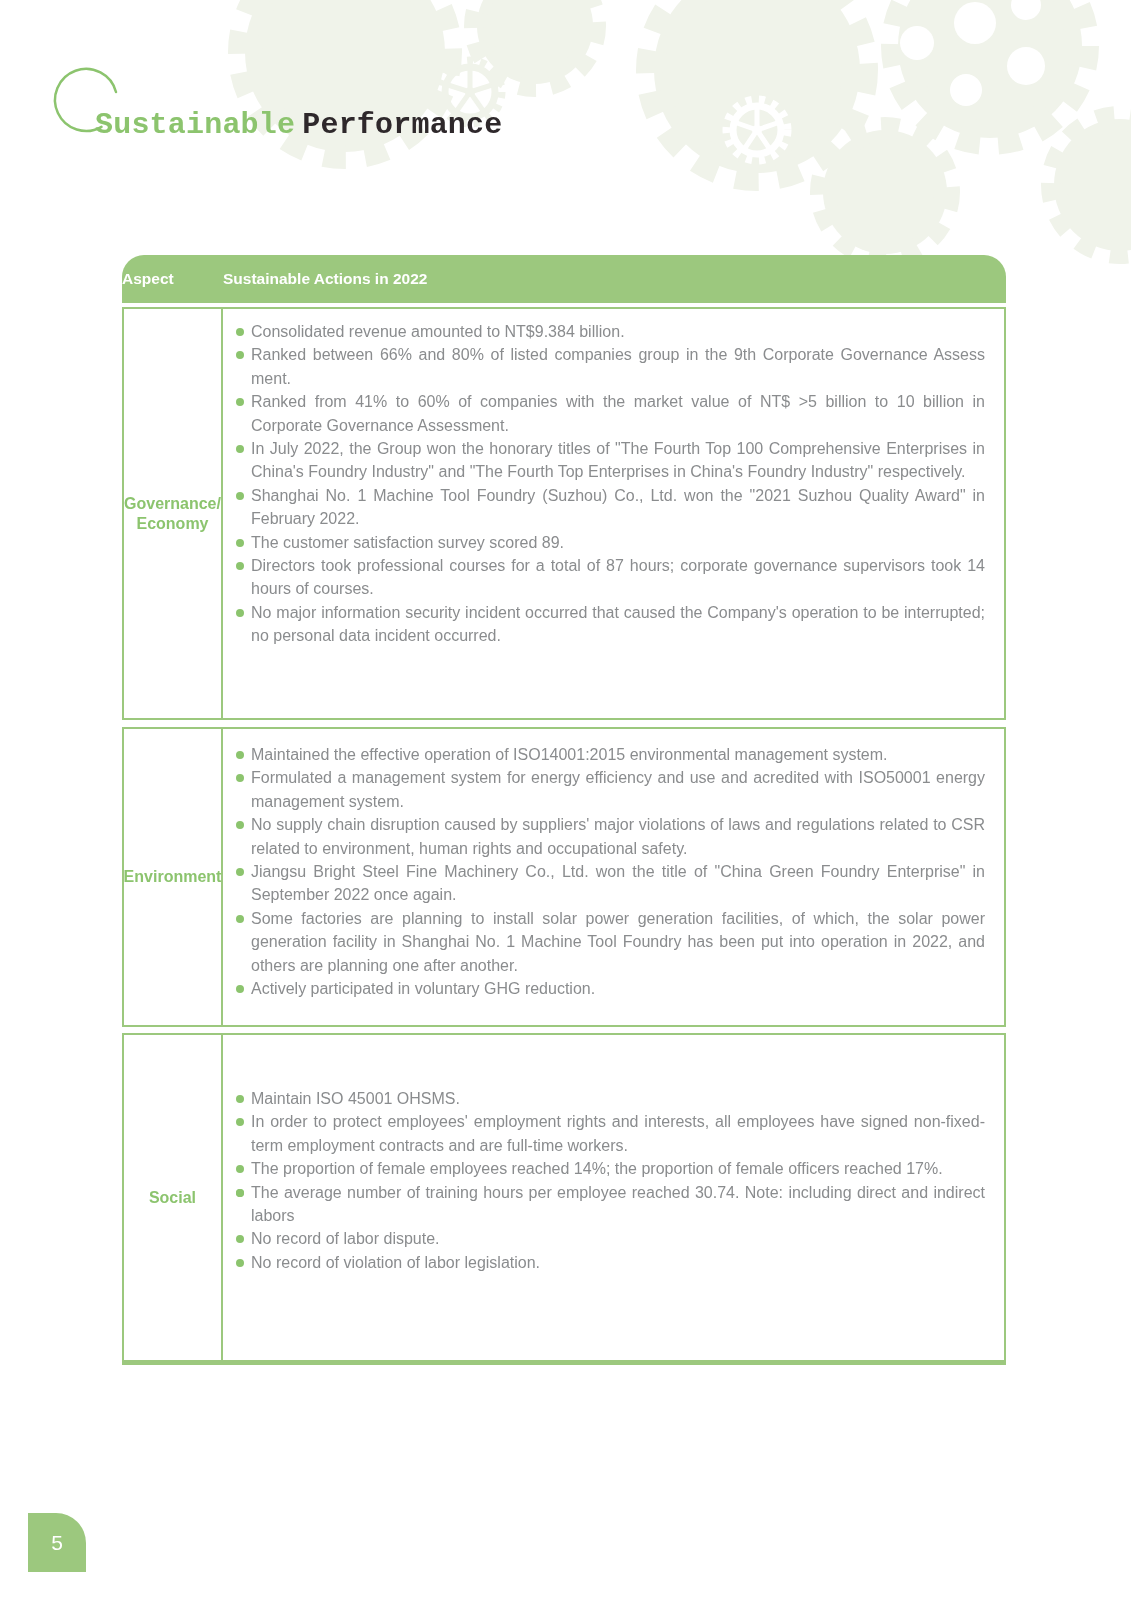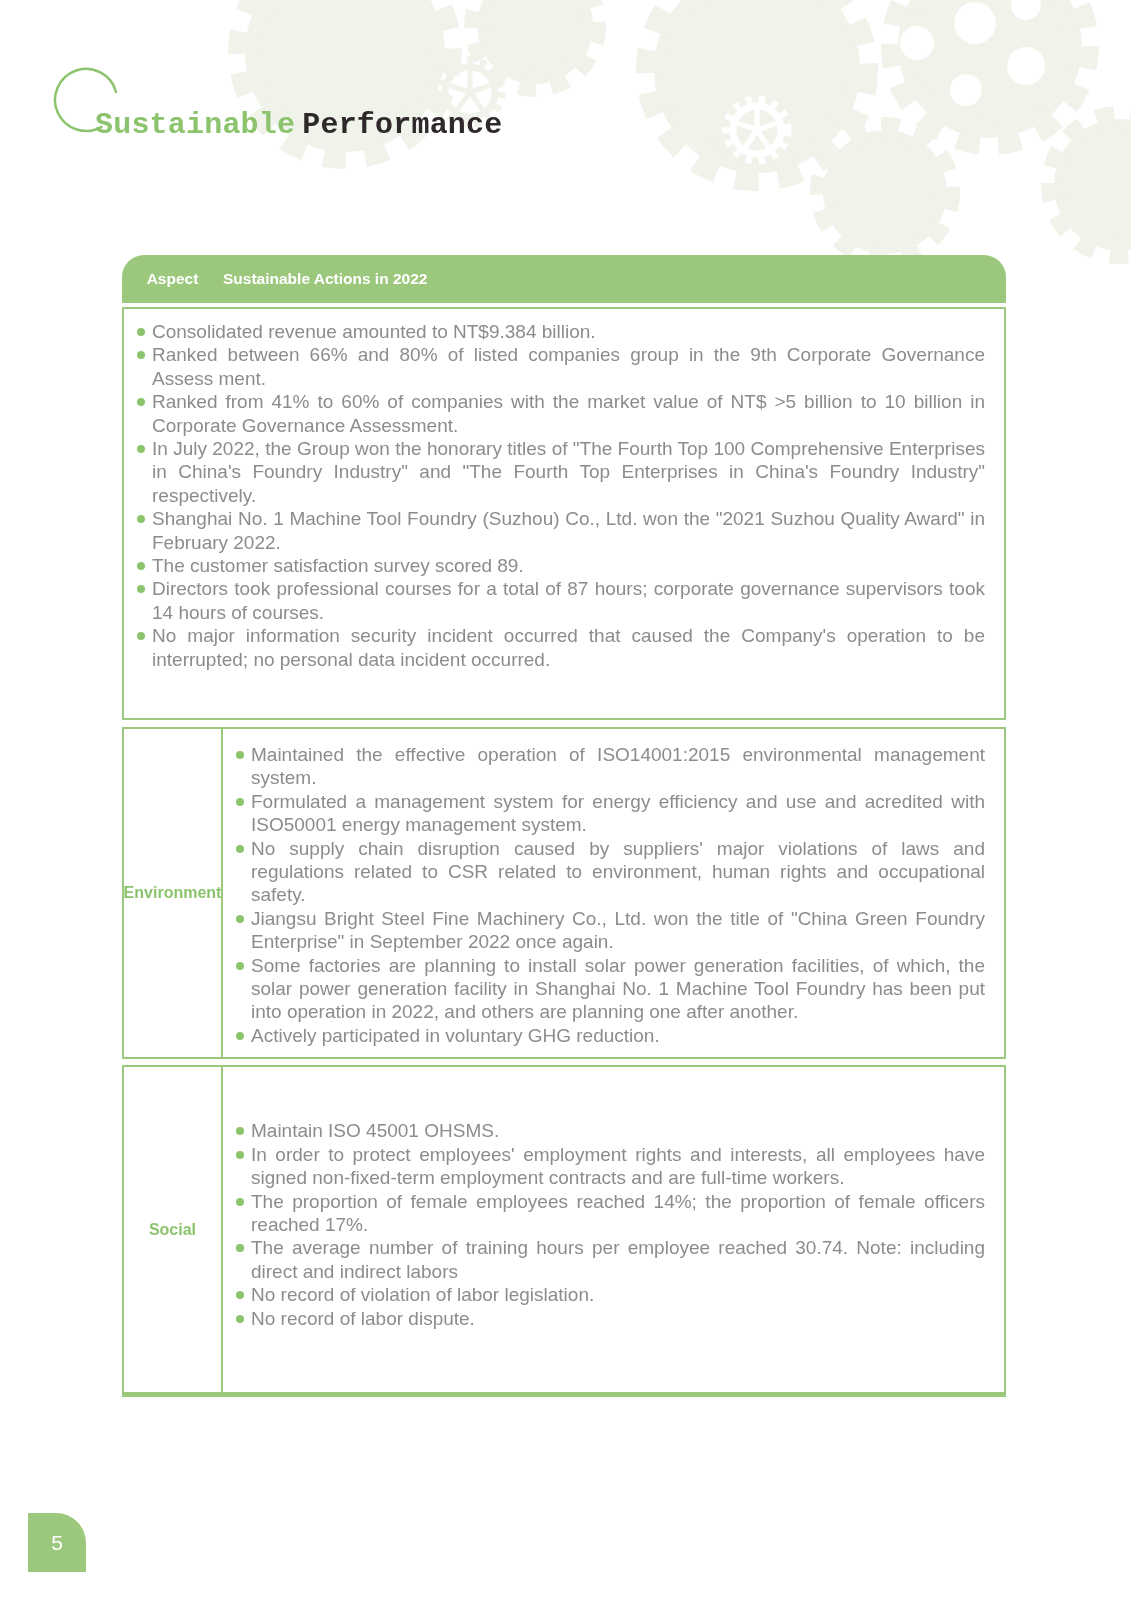--- a/index.html
+++ b/index.html
@@ -22,42 +22,42 @@
     white-space:nowrap;letter-spacing:.2px;font-family:Liberation Mono, monospace;
   }
   .title-accent{color:var(--accent,#8cc46e);}
   .title-rest{color:var(--title_dark,#2e282b);margin-left:7px;}
   
   .sus-table{position:absolute;left:122px;top:255px;width:884px;box-sizing:border-box;}
   .thead{
     display:flex;align-items:center;height:48px;background:var(--green,#9cc87e);
     border-radius:22px 22px 0 0;color:#fff;font-weight:bold;font-size:15.5px;margin-bottom:4px;
   }
-  .th-aspect{width:101px;text-align:center;}
+  .th-aspect{width:101px;text-align:left;}
   .th-actions{flex:1;text-align:left;}
   .row{
     display:flex;border:2px solid var(--green,#9cc87e);background:#fff;
     box-sizing:border-box;margin-bottom:6px;
   }
   .row1{min-height:413px;margin-bottom:7px;}
   .row2{min-height:300px;}
   .row3{min-height:332px;border-bottom-width:5px;margin-bottom:0;}
   .aspect-cell{
     width:99px;box-sizing:border-box;border-right:2px solid var(--green,#9cc87e);
     display:flex;align-items:center;justify-content:center;text-align:center;
     color:var(--accent,#8cc46e);font-weight:bold;font-size:16px;line-height:1.25;
     white-space:pre-line;padding:0 1px;flex-shrink:0;
   }
   .content-cell{flex:1;min-width:0;}
   ul.actions{list-style:none;margin:0;padding:11px 19px 10px 13px;}
   .row2 ul.actions{padding-top:14px;}
   .row3 ul.actions{padding-top:52px;}
   ul.actions li{
     position:relative;padding-left:15px;color:var(--text,#8a8c8e);
-    font-size:19px;line-height:23.4px;text-align:justify;
+    font-size:16px;line-height:23.4px;text-align:justify;
   }
   ul.actions .dot{
     position:absolute;left:0;top:8px;width:8px;height:8px;border-radius:50%;
     background:var(--accent,#8cc46e);
   }
   
   .page-tab{
     position:absolute;left:28px;top:1513px;width:58px;height:59px;
     background:var(--green,#9cc87e);border-radius:0 30px 0 0;
     display:flex;align-items:center;justify-content:center;
@@ -117,20 +117,22 @@
     <span class="title-accent">Sustainable</span><span class="title-rest">Performance</span>
   </div>
 
   <div class="sus-table">
     <div class="thead">
       <div class="th-aspect">Aspect</div>
       <div class="th-actions">Sustainable Actions in 2022</div>
     </div>
 
     <div class="row row1">
+      <div class="aspect-cell">Governance/
+Economy</div>
       <div class="content-cell">
         <ul class="actions">
             <li><span class="dot"></span><span>Consolidated revenue amounted to NT$9.384 billion.</span></li>
             <li><span class="dot"></span><span>Ranked between 66% and 80% of listed companies group in the 9th Corporate Governance Assess ment.</span></li>
             <li><span class="dot"></span><span>Ranked from 41% to 60% of companies with the market value of NT$ &gt;5 billion to 10 billion in Corporate Governance Assessment.</span></li>
             <li><span class="dot"></span><span>In July 2022, the Group won the honorary titles of "The Fourth Top 100 Comprehensive Enterprises in China's Foundry Industry" and "The Fourth Top Enterprises in China's Foundry Industry" respectively.</span></li>
             <li><span class="dot"></span><span>Shanghai No. 1 Machine Tool Foundry (Suzhou) Co., Ltd. won the "2021 Suzhou Quality Award" in February 2022.</span></li>
             <li><span class="dot"></span><span>The customer satisfaction survey scored 89.</span></li>
             <li><span class="dot"></span><span>Directors took professional courses for a total of 87 hours; corporate governance supervisors took 14 hours of courses.</span></li>
             <li><span class="dot"></span><span>No major information security incident occurred that caused the Company's operation to be interrupted; no personal data incident occurred.</span></li>
@@ -154,22 +156,22 @@
 
     <div class="row row3">
       <div class="aspect-cell">Social</div>
       <div class="content-cell">
         <ul class="actions">
             <li><span class="dot"></span><span>Maintain ISO 45001 OHSMS.</span></li>
             <li><span class="dot"></span><span>In order to protect employees' employment rights and interests, all employees have signed non-fixed-term employment contracts and are full-time workers.</span></li>
             <li><span class="dot"></span><span>The proportion of female employees reached 14%; the proportion of female officers reached 17%.</span></li>
             <li><span class="dot"></span></li>
             <li><span class="dot"></span><span>The average number of training hours per employee reached 30.74. Note: including direct and indirect labors</span></li>
+            <li><span class="dot"></span><span>No record of labor dispute.</span></li>
             <li><span class="dot"></span><span>No record of violation of labor legislation.</span></li>
-            <li><span class="dot"></span><span>No record of labor dispute.</span></li>
           </ul>
       </div>
     </div>
   </div>
 
   <div class="page-tab">
     <span>5</span>
   </div>
 
 </div>

